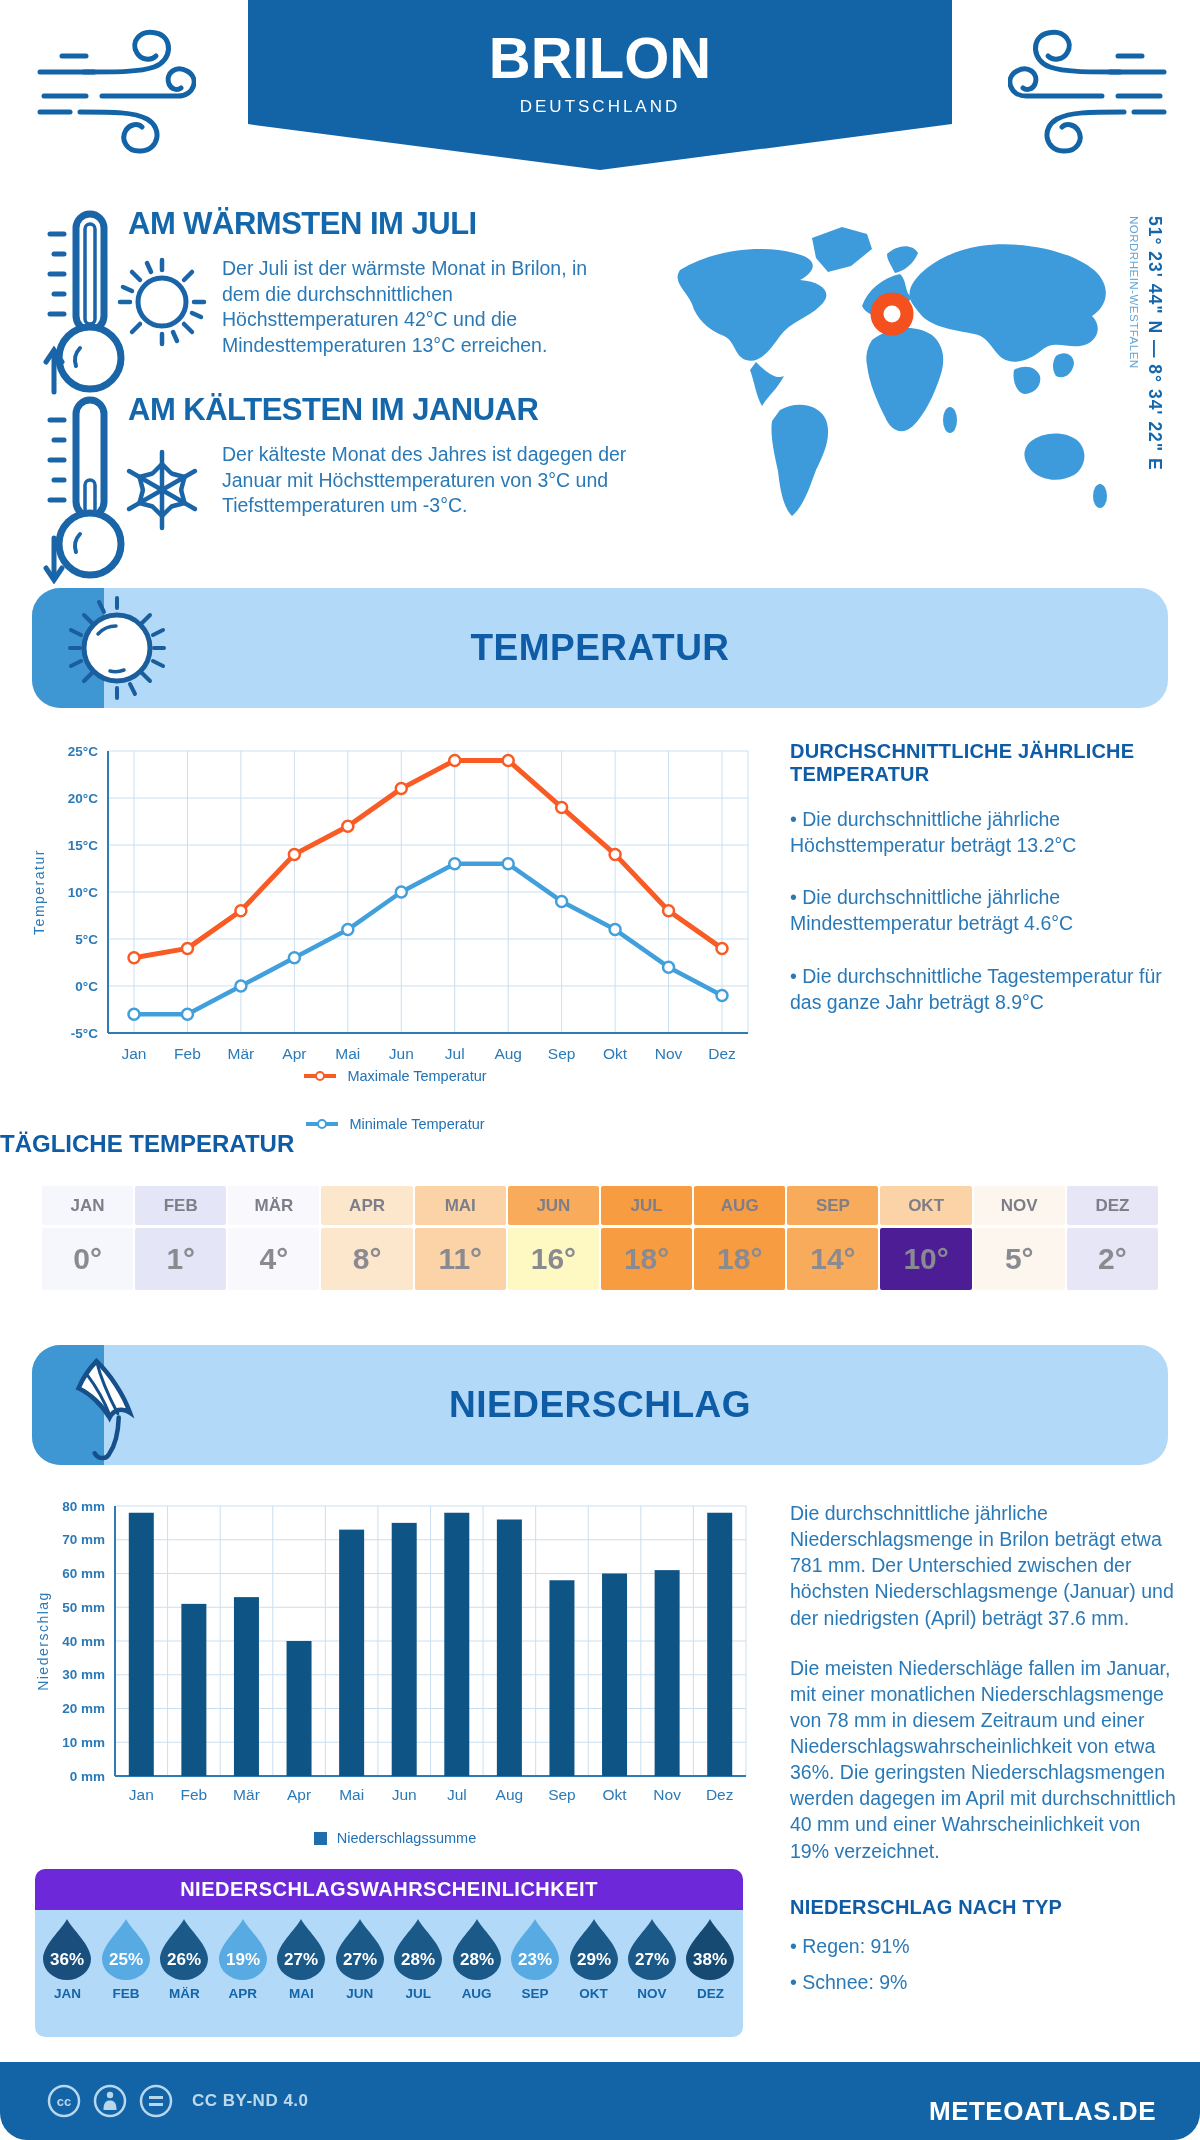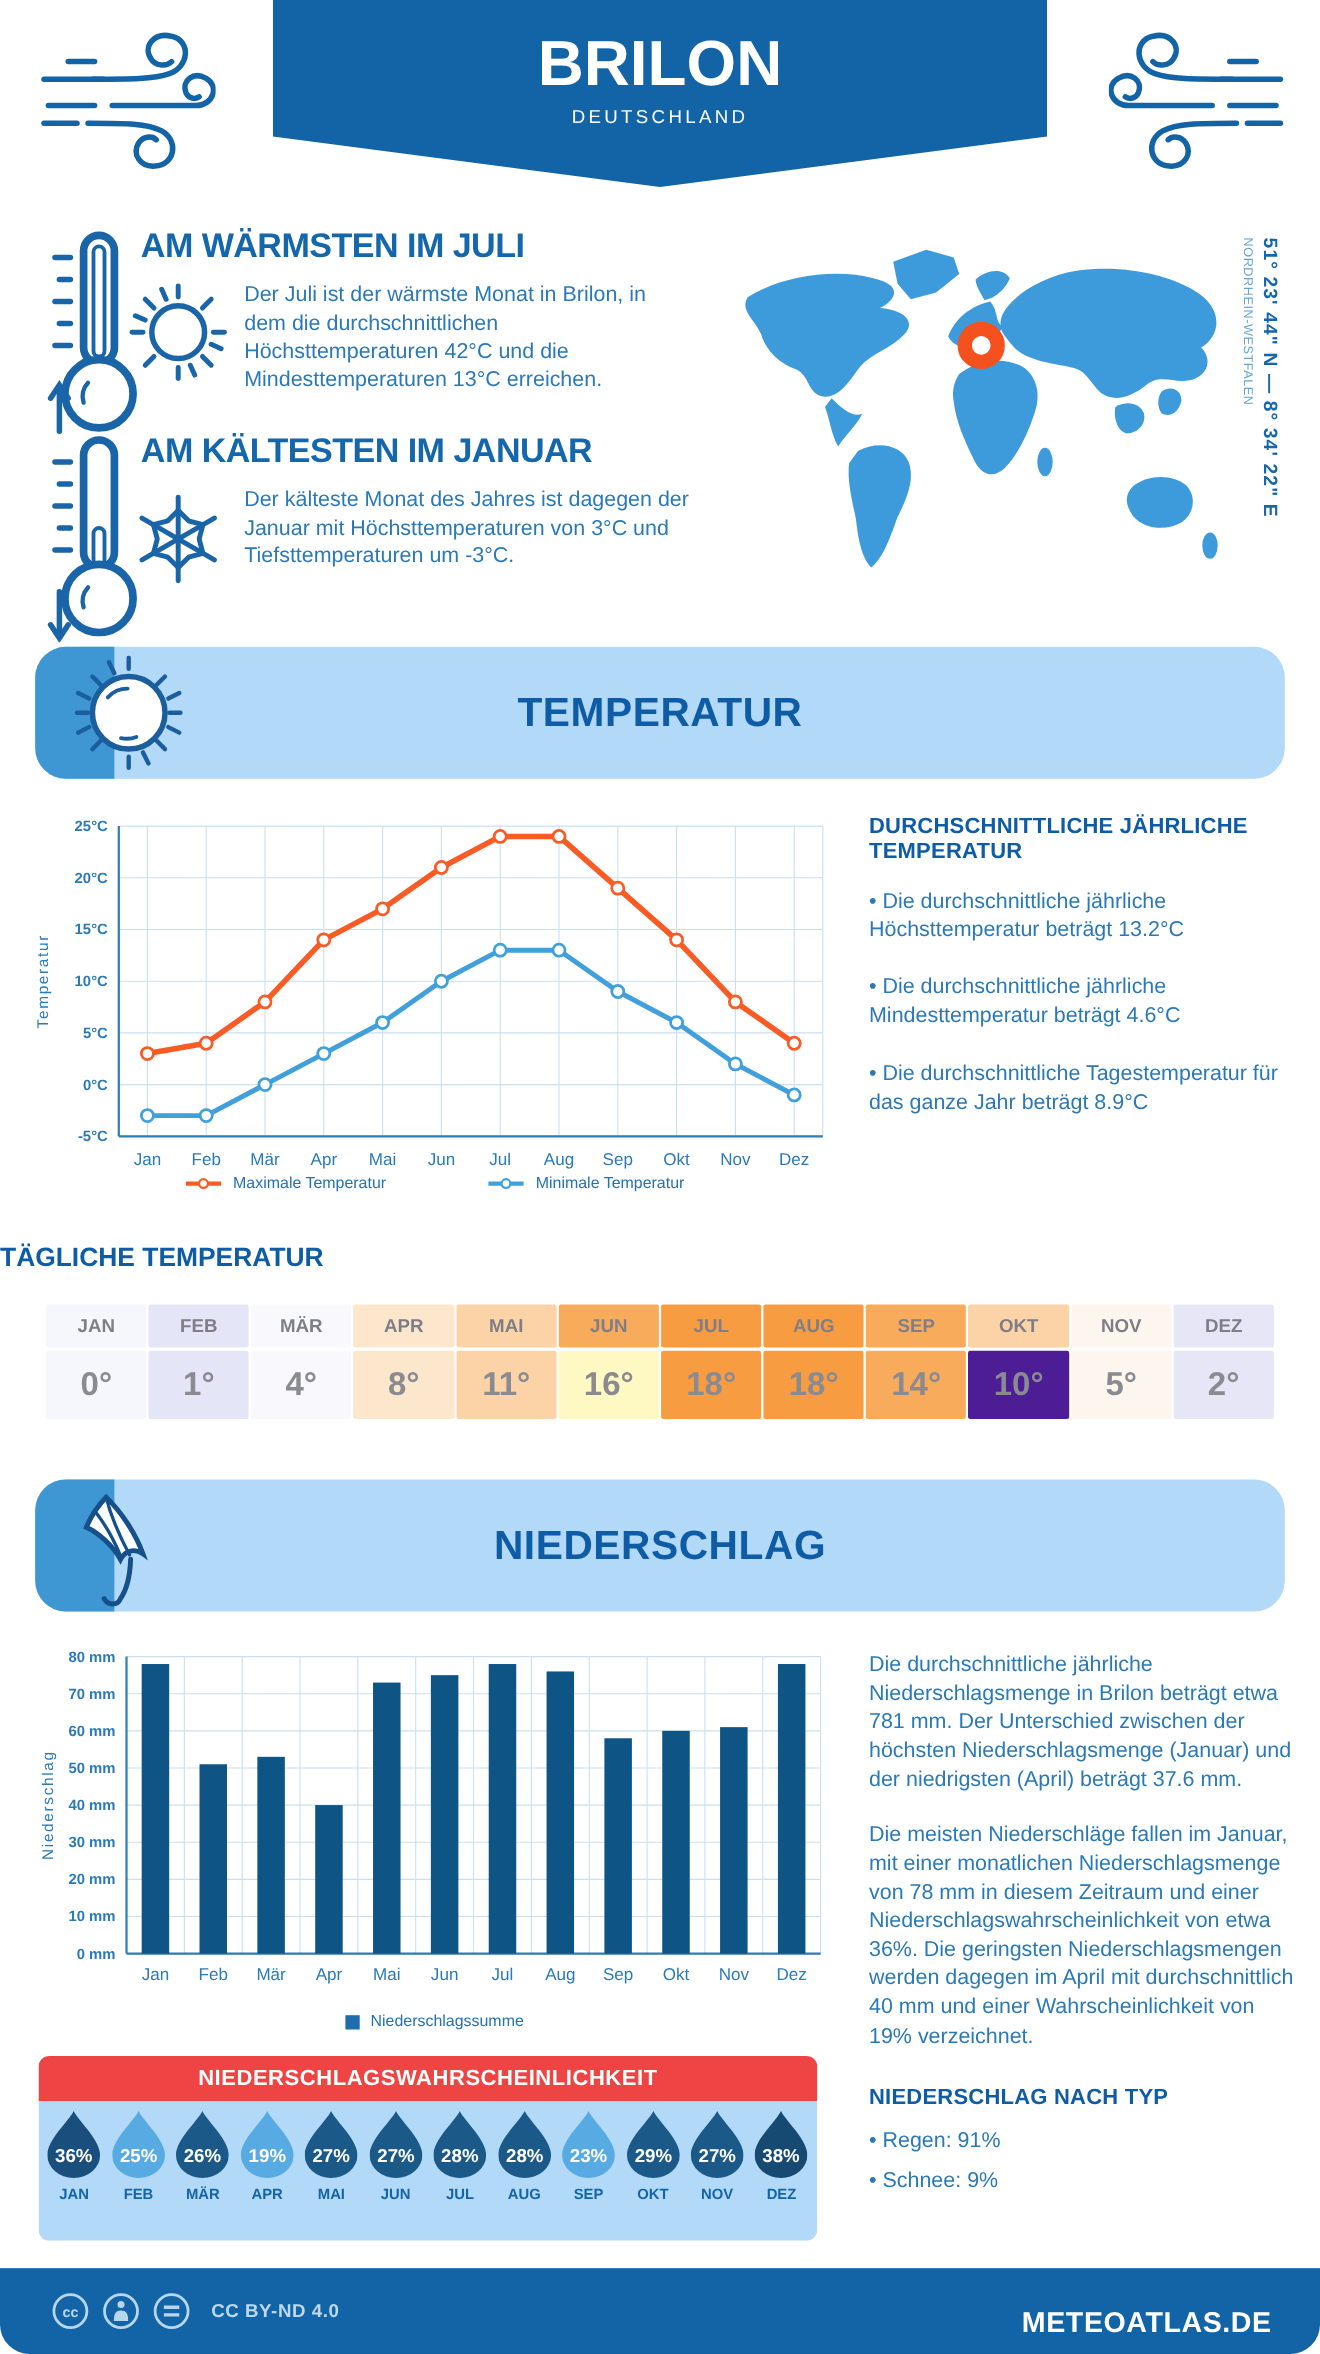--- a/index.html
+++ b/index.html
@@ -29,40 +29,40 @@
 
   
   .sect-banner{position:absolute;left:32px;width:1136px;height:120px;background:#b3d9f8;border-radius:28px;}
   .sect-banner .strip{position:absolute;left:0;top:0;bottom:0;width:72px;background:#3e96d3;border-radius:28px 0 0 28px;}
   .sect-banner .sect-title{position:absolute;left:0;right:0;top:0;height:120px;line-height:120px;text-align:center;
     font-size:37px;font-weight:bold;color:#0f5ca6;letter-spacing:0.5px;}
   .sect-icon{position:absolute;left:30px;top:8px;}
 
   
   .chart{position:absolute;left:30px;}
-  .legend-row{position:absolute;left:30px;width:730px;display:flex;justify-content:center;gap:92px;align-items:center;}
+  .legend-row{position:absolute;left:30px;width:730px;display:flex;justify-content:center;gap:32px;align-items:center;flex-direction:column;}
   .legend-item{display:flex;align-items:center;gap:10px;font-size:14.5px;color:#2272b5;}
 
   
   .rcol{position:absolute;left:790px;width:392px;color:#2a79b7;}
   .rcol h3{margin:0 0 20px 0;font-size:20px;font-weight:bold;color:#0f5ca6;letter-spacing:0.2px;}
   .rcol p{margin:0 0 24px 0;font-size:19.5px;line-height:1.34;}
   .rcol .bullet{margin:0 0 26px 0;font-size:19.5px;line-height:1.34;}
   .rcol .bullet:last-child{margin-bottom:0;}
 
   
   .daily-head{position:absolute;left:0;right:0;top:1130px;text-align:left;font-size:24px;font-weight:bold;color:#0f5ca6;}
   #daily-table{position:absolute;left:42px;top:1186px;width:1116px;display:grid;grid-template-columns:repeat(12,1fr);column-gap:2px;}
   .d-col{display:flex;flex-direction:column;row-gap:3px;}
   .d-col .m{height:39px;line-height:39px;text-align:center;font-size:17px;font-weight:bold;color:#7e7e89;border-radius:2px;}
   .d-col .v{height:62px;line-height:62px;text-align:center;font-size:30px;font-weight:bold;color:#8a8a91;border-radius:2px;}
 
   
   #prob-box{position:absolute;left:35px;top:1869px;width:708px;border-radius:10px;overflow:hidden;}
-  #prob-box .p-head{height:41px;line-height:41px;background:#ef4444;color:#fff;text-align:center;
+  #prob-box .p-head{height:41px;line-height:41px;background:#6d28d9;color:#fff;text-align:center;
     font-size:20px;font-weight:bold;letter-spacing:0.5px;}
   #drops{background:#b3d9f8;height:119px;display:flex;justify-content:space-evenly;align-items:flex-start;padding-top:8px;}
   .drop-slot{width:52px;text-align:center;}
   .drop-slot .mon{margin-top:2px;font-size:13.5px;font-weight:bold;color:#1365a8;}
 
   
   #footer{position:absolute;left:0;top:2062px;width:1200px;height:78px;background:#1264a6;display:flex;align-items:center;}
   .cc-group{display:flex;align-items:center;gap:10px;margin-left:46px;}
   .cc-label{margin-left:8px;font-size:17px;font-weight:bold;color:#bcd9ee;letter-spacing:0.5px;}
   .site{margin-left:auto;margin-right:44px;font-size:26px;font-weight:bold;color:#fff;letter-spacing:0.5px;margin-top:20px;}

